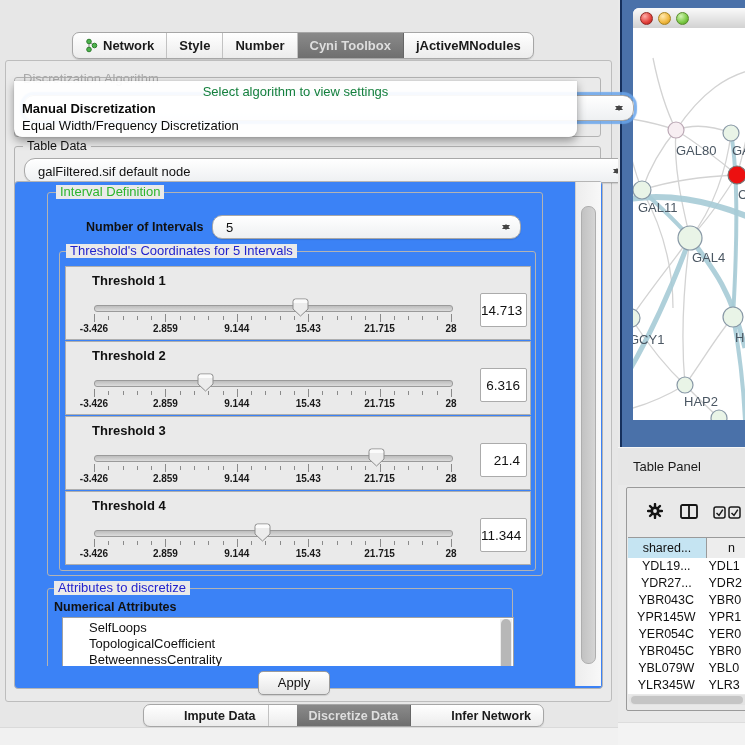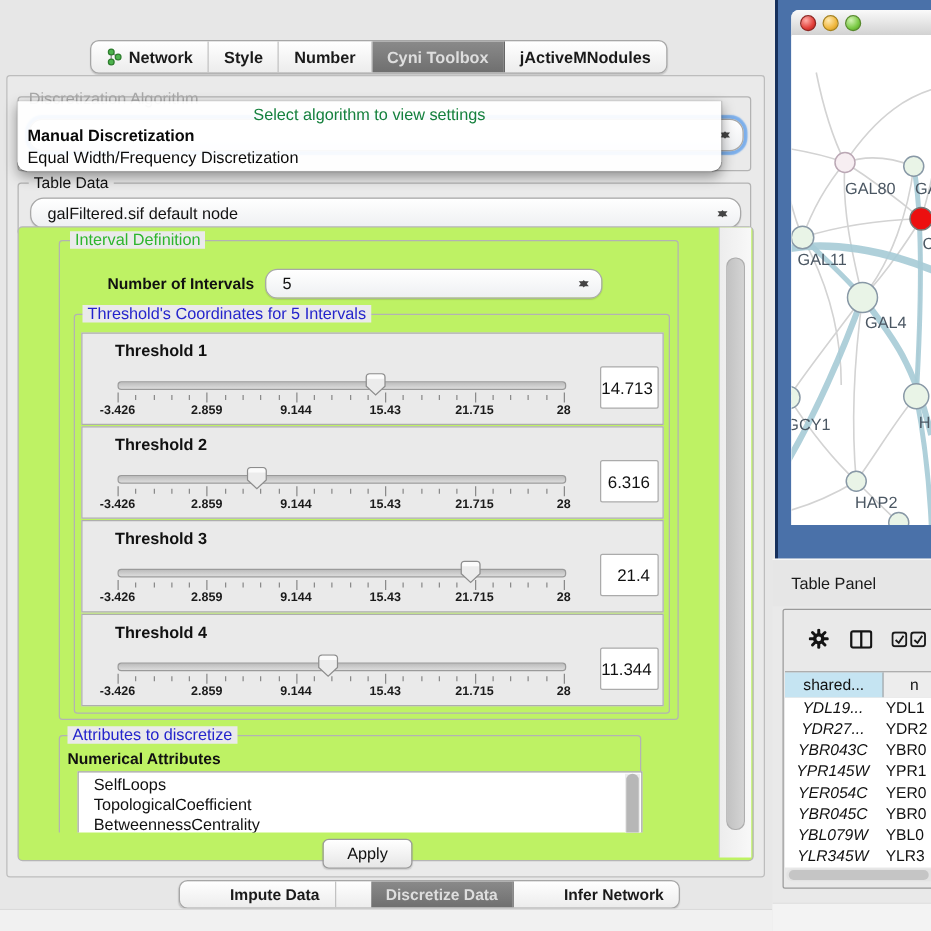--- a/index.html
+++ b/index.html
@@ -24,43 +24,43 @@
   .bottom-tabs .tab{font-size:12.5px;margin-left:28px;}
   .tab .ticon{margin-right:5px;display:inline-flex;}
   
   .content-box{position:absolute;left:5px;top:60px;width:605px;height:640px;background:#eaeaea;
                border:1px solid #bdbdbd;border-radius:3px;}
   .groupbox{position:absolute;border:1px solid #b3b3b3;border-radius:3px;}
   .grouptitle{position:absolute;top:-8px;left:8px;background:#eaeaea;padding:0 4px;font-size:13px;line-height:14px;}
   .ghost-label{position:absolute;left:17px;top:10px;font-size:13px;color:#a9a9a9;z-index:1;}
   
   .combo{position:absolute;background:linear-gradient(#ffffff,#eef0f2);border:1px solid #a8a8a8;
-         border-radius:11px;box-shadow:inset 0 1px 0 #fff,0 1px 1px rgba(0,0,0,.12);font-size:13px;}
+         border-radius:11px;box-shadow:inset 0 1px 0 #fff,0 1px 1px rgba(0,0,0,.12);font-size:13px;padding-left:39px;}
   .combo .cval{position:absolute;left:13px;top:50%;transform:translateY(-50%);color:#111;}
   .spin{position:absolute;right:9px;top:50%;margin-top:-7px;width:9px;height:14px;}
   .spin::before{content:"";position:absolute;top:0;left:0;border:4.5px solid transparent;border-bottom:5px solid #444;}
   .spin::after{content:"";position:absolute;bottom:0;left:0;border:4.5px solid transparent;border-top:5px solid #444;}
   .focus-ring{box-shadow:0 0 1px 3px rgba(105,165,235,.85), inset 0 1px 0 #fff;}
   
   .popup{position:absolute;left:8px;top:20px;width:563px;height:56px;z-index:3;
          background:rgba(255,255,255,.93);border-radius:0 0 8px 8px;
          box-shadow:0 4px 10px rgba(0,0,0,.38),0 0 1px rgba(0,0,0,.3);}
   .popup .hint{position:absolute;left:0;right:0;top:3px;text-align:center;font-size:13px;color:#15803d;}
   .popup .opt{position:absolute;left:8px;font-size:13px;color:#0a0a0a;}
   
   .inner-panel{position:absolute;left:8px;top:120px;width:587px;height:506px;border:1px solid #b5b5b5;
-               border-radius:4px;background:#bef264;}
+               border-radius:4px;background:#3b82f6;}
   .viewport{position:absolute;left:2px;top:2px;width:556px;height:482px;overflow:hidden;}
   .vscroll{position:absolute;left:560px;top:0px;width:25px;height:504px;background:linear-gradient(to right,#ededed,#f8f8f8);
            border-left:1px solid #cfcfcf;}
   .vthumb{position:absolute;left:5px;top:24px;width:13px;height:456px;background:linear-gradient(to right,#c2c2c2,#d4d4d4);
           border:1px solid #aeaeae;border-radius:7px;}
   
   .attr-list{position:absolute;background:#fff;border:1px solid #a2a2a2;overflow:hidden;}
-  .attr-item{font-size:13px;line-height:16px;padding-left:12px;color:#111;}
+  .attr-item{font-size:13px;line-height:16px;padding-left:26px;color:#111;}
   .list-scroll{position:absolute;right:1px;top:1px;bottom:1px;width:12px;background:#ededed;}
   .list-thumb{position:absolute;left:1px;top:0;width:10px;height:100%;background:#b7b7b7;border-radius:5px;}
   
   .tpanel{position:absolute;left:5px;width:464px;height:72px;border:1px solid #aeaeae;background:#eaeaea;}
   .tlabel{position:absolute;left:26px;top:6px;font-size:13px;font-weight:bold;}
   .ttrack{position:absolute;left:28px;top:38px;width:357px;height:5px;border:1px solid #9a9a9a;border-radius:3px;
           background:linear-gradient(#bdbdbd,#dcdcdc);}
   .tthumb{position:absolute;top:31px;width:17px;height:19px;}
   .tick{position:absolute;width:1px;background:#8a8a8a;}
   .tick.minor{top:49px;height:4px;}
@@ -88,21 +88,21 @@
   
   .tp-header{position:absolute;left:0;top:447px;width:127px;height:37px;background:#e6e6e6;border-top:1px solid #f6f6f6;}
   .tp-header .tptext{position:absolute;left:15px;top:11px;font-size:13px;color:#1a1a1a;}
   .tp-box{position:absolute;left:8px;top:487px;width:130px;height:222px;border:1px solid #9a9a9a;border-radius:2px;background:#e9e9e9;}
   .tp-toolbar{position:absolute;left:0;top:0;width:100%;height:48px;}
   .tp-icon{position:absolute;top:15px;}
   .thead{position:absolute;left:1px;top:49px;height:20px;display:flex;border-top:1px solid #9a9a9a;border-bottom:1px solid #9a9a9a;width:128px;}
   .thcell{font-size:12.5px;line-height:20px;text-align:center;border-right:1px solid #9a9a9a;box-sizing:border-box;}
   .trows{position:absolute;left:1px;top:70px;width:128px;height:136px;background:#fff;overflow:hidden;}
   .trow{display:flex;height:17px;}
-  .tc1{width:79px;text-align:center;font-size:12.5px;line-height:17px;overflow:hidden;white-space:nowrap;font-style:italic;}
+  .tc1{width:79px;text-align:center;font-size:12.5px;line-height:17px;overflow:hidden;white-space:nowrap;}
   .tc2{width:49px;padding-left:4px;font-size:12.5px;line-height:17px;overflow:hidden;white-space:nowrap;}
   .hscroll{position:absolute;left:2px;top:207px;width:124px;height:10px;background:#e3e3e3;border-radius:5px;}
   .hthumb{position:absolute;left:2px;top:1px;width:112px;height:8px;background:#c5c5c5;border-radius:4px;}
   .rc-strip{position:absolute;left:0;top:722px;width:127px;height:23px;background:#f3f3f3;border-top:1px solid #ddd;}
 </style>
 </head>
 <body>
 
 <div class="control-panel">
 

